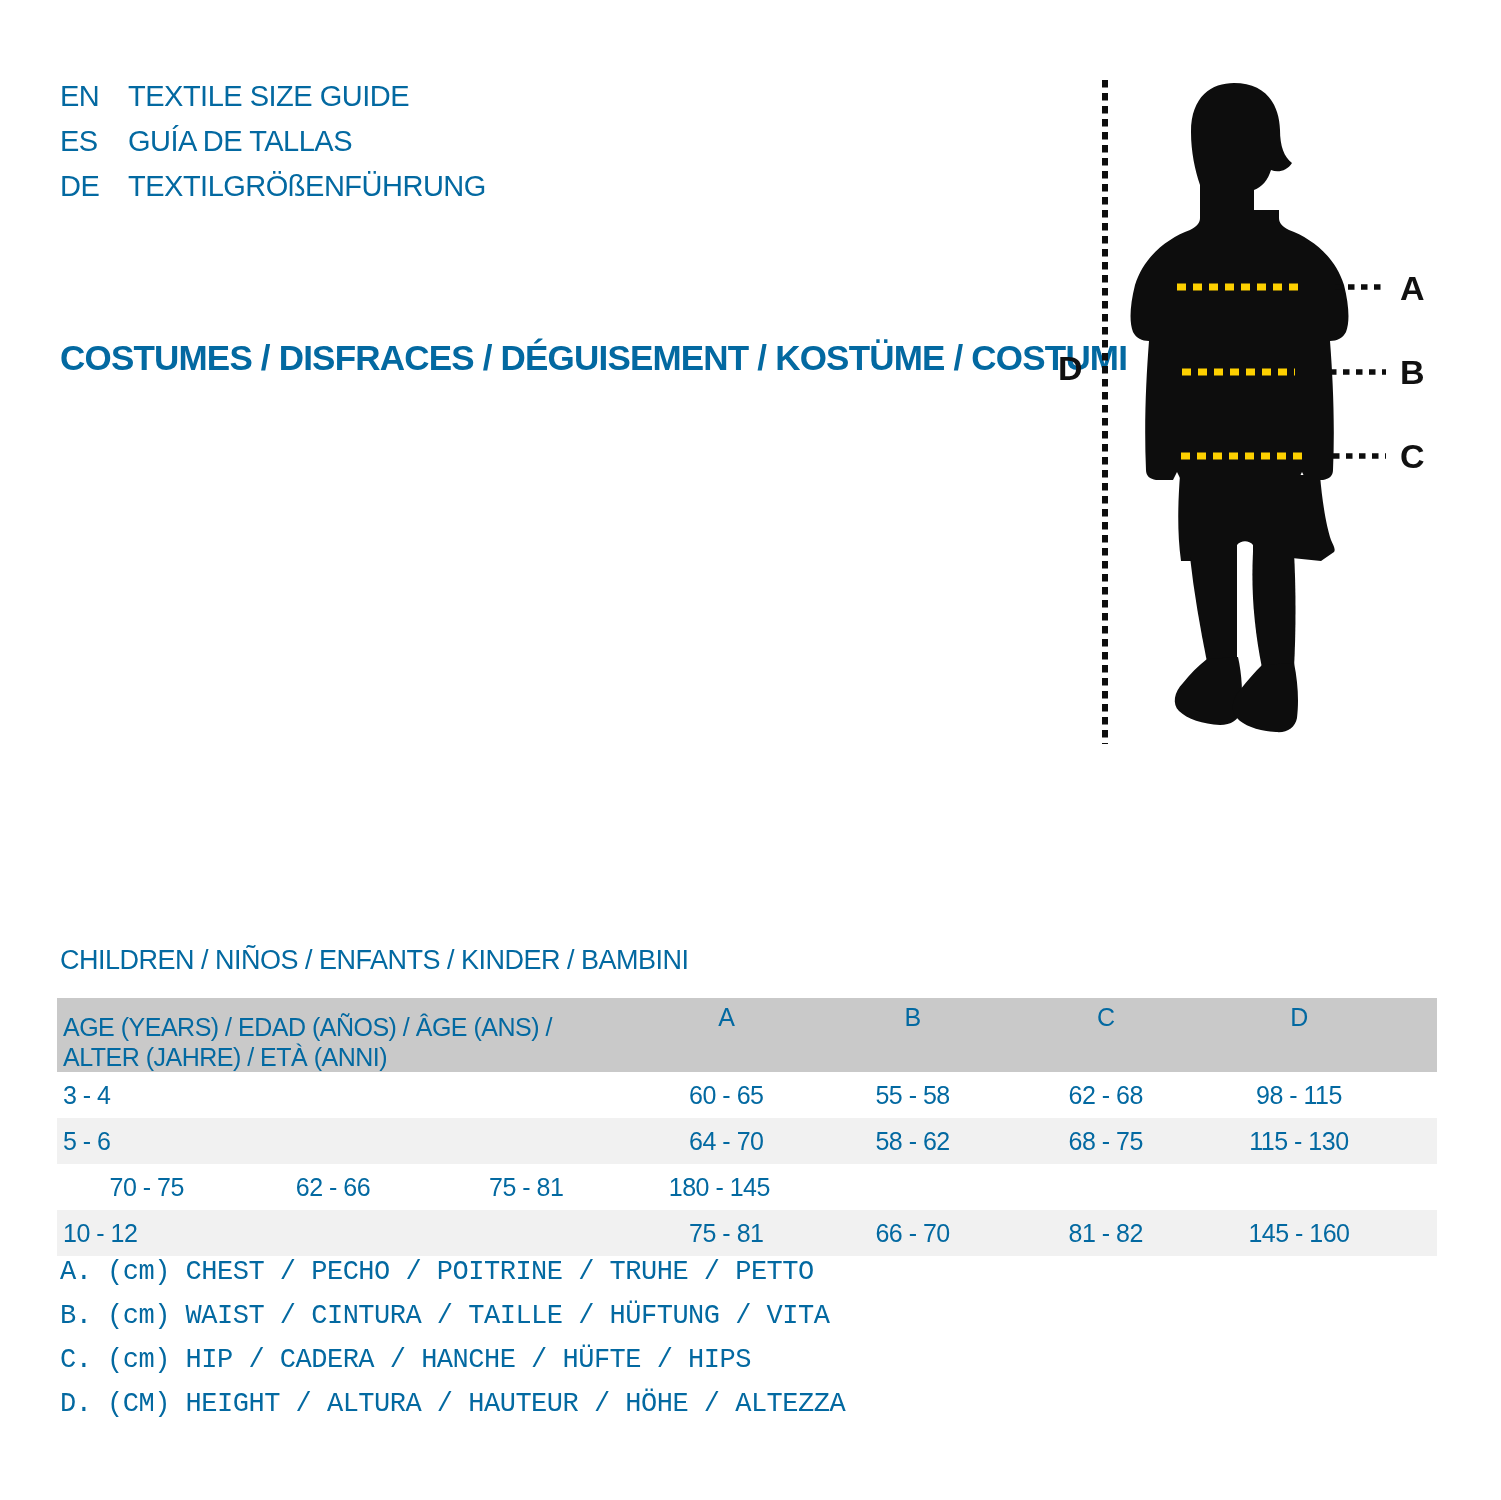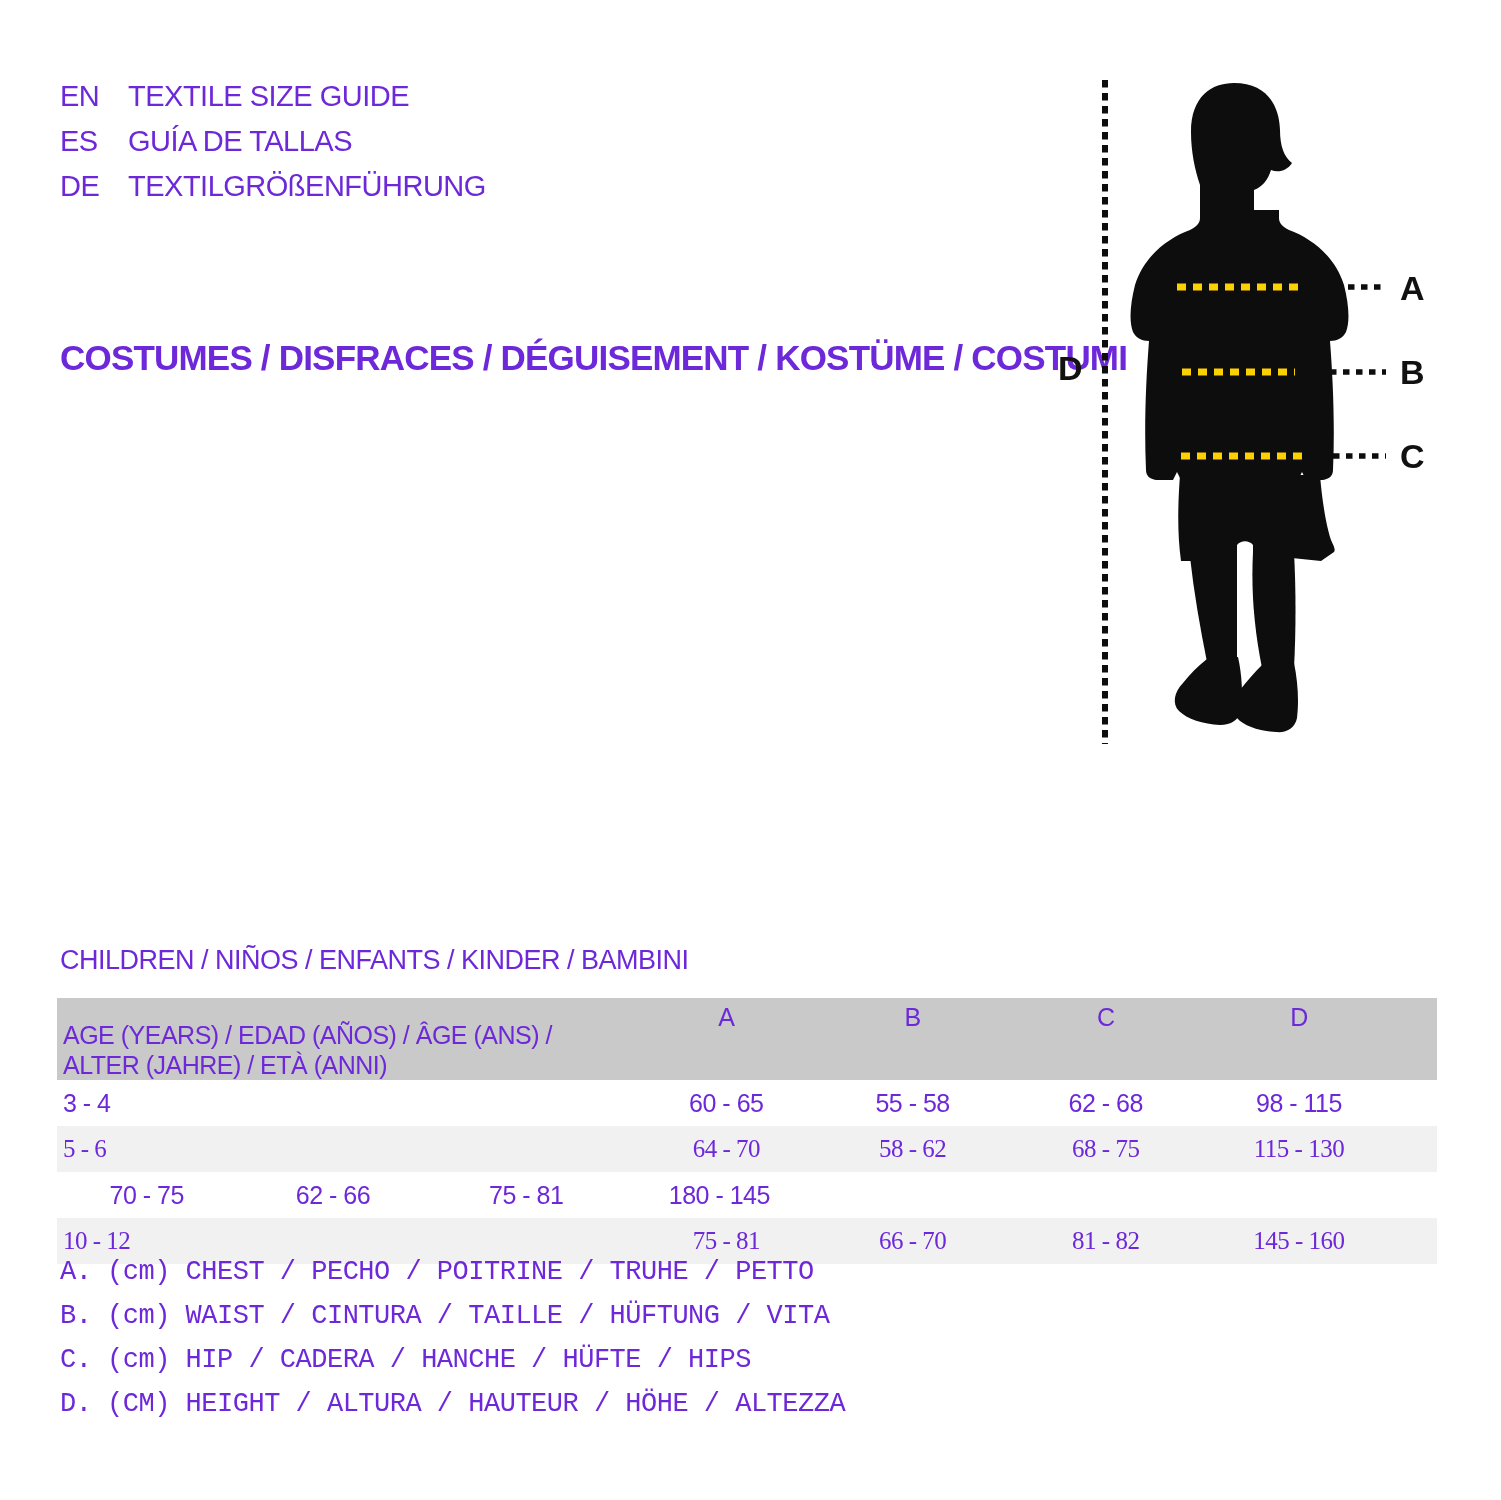--- a/index.html
+++ b/index.html
@@ -1,18 +1,18 @@
 <!DOCTYPE html>
 <html><head>
 <meta charset="utf-8">
 <style>
   html,body{margin:0;padding:0;background:#ffffff;}
   .canvas{
     position:relative;width:1501px;height:1500px;background:#ffffff;overflow:hidden;
-    font-family:"Liberation Sans","DejaVu Sans",sans-serif;color:#6d28d9;
+    font-family:"Liberation Sans","DejaVu Sans",sans-serif;color:#0369a1;
     letter-spacing:-0.5px;
   }
   
   .lang-block{position:absolute;left:60px;top:74px;}
   .lang-row{display:flex;height:45px;align-items:center;font-size:29px;}
   .lang-code{width:68px;flex:0 0 68px;}
   .lang-label{white-space:nowrap;}
   
   .category-title{
     position:absolute;left:60px;top:338px;margin:0;font-size:35px;font-weight:700;
@@ -20,28 +20,28 @@
   }
   
   .figure{position:absolute;left:1040px;top:70px;}
   .figure text{font-family:"Liberation Sans","DejaVu Sans",sans-serif;font-weight:700;font-size:34px;fill:#111111;}
   
   .section-title{position:absolute;left:60px;top:945px;font-size:27px;white-space:nowrap;}
   
   .size-table{position:absolute;left:57px;top:998px;width:1380px;font-size:25px;}
   .thead{background:#c9c9c9;min-height:65px;display:flex;align-items:flex-start;padding:0;}
   .trow{height:46px;display:flex;align-items:center;}
-  .trow.stripe{background:#f1f1f1;font-family:Liberation Serif, serif;}
+  .trow.stripe{background:#f1f1f1;}
   .col-age{width:42%;flex:0 0 42%;padding-left:6px;box-sizing:border-box;text-align:left;}
   .col-a{width:13%;flex:0 0 13%;text-align:center;}
   .col-b{width:14%;flex:0 0 14%;text-align:center;}
   .col-c{width:14%;flex:0 0 14%;text-align:center;}
   .col-d{width:14%;flex:0 0 14%;text-align:center;}
   .thead .hline{line-height:30px;}
-  .thead .col-age{padding-top:4px;margin-top:18px;}
+  .thead .col-age{padding-top:14px;}
   .thead .col-a,.thead .col-b,.thead .col-c,.thead .col-d{padding-top:4px;line-height:30px;}
   
   .legend{position:absolute;left:60px;top:1250px;font-family:Liberation Mono, monospace;}
   .legend-line{height:44px;display:flex;align-items:center;font-size:27px;white-space:nowrap;}
 </style>
 </head>
 <body>
 
 <div class="canvas">
 

